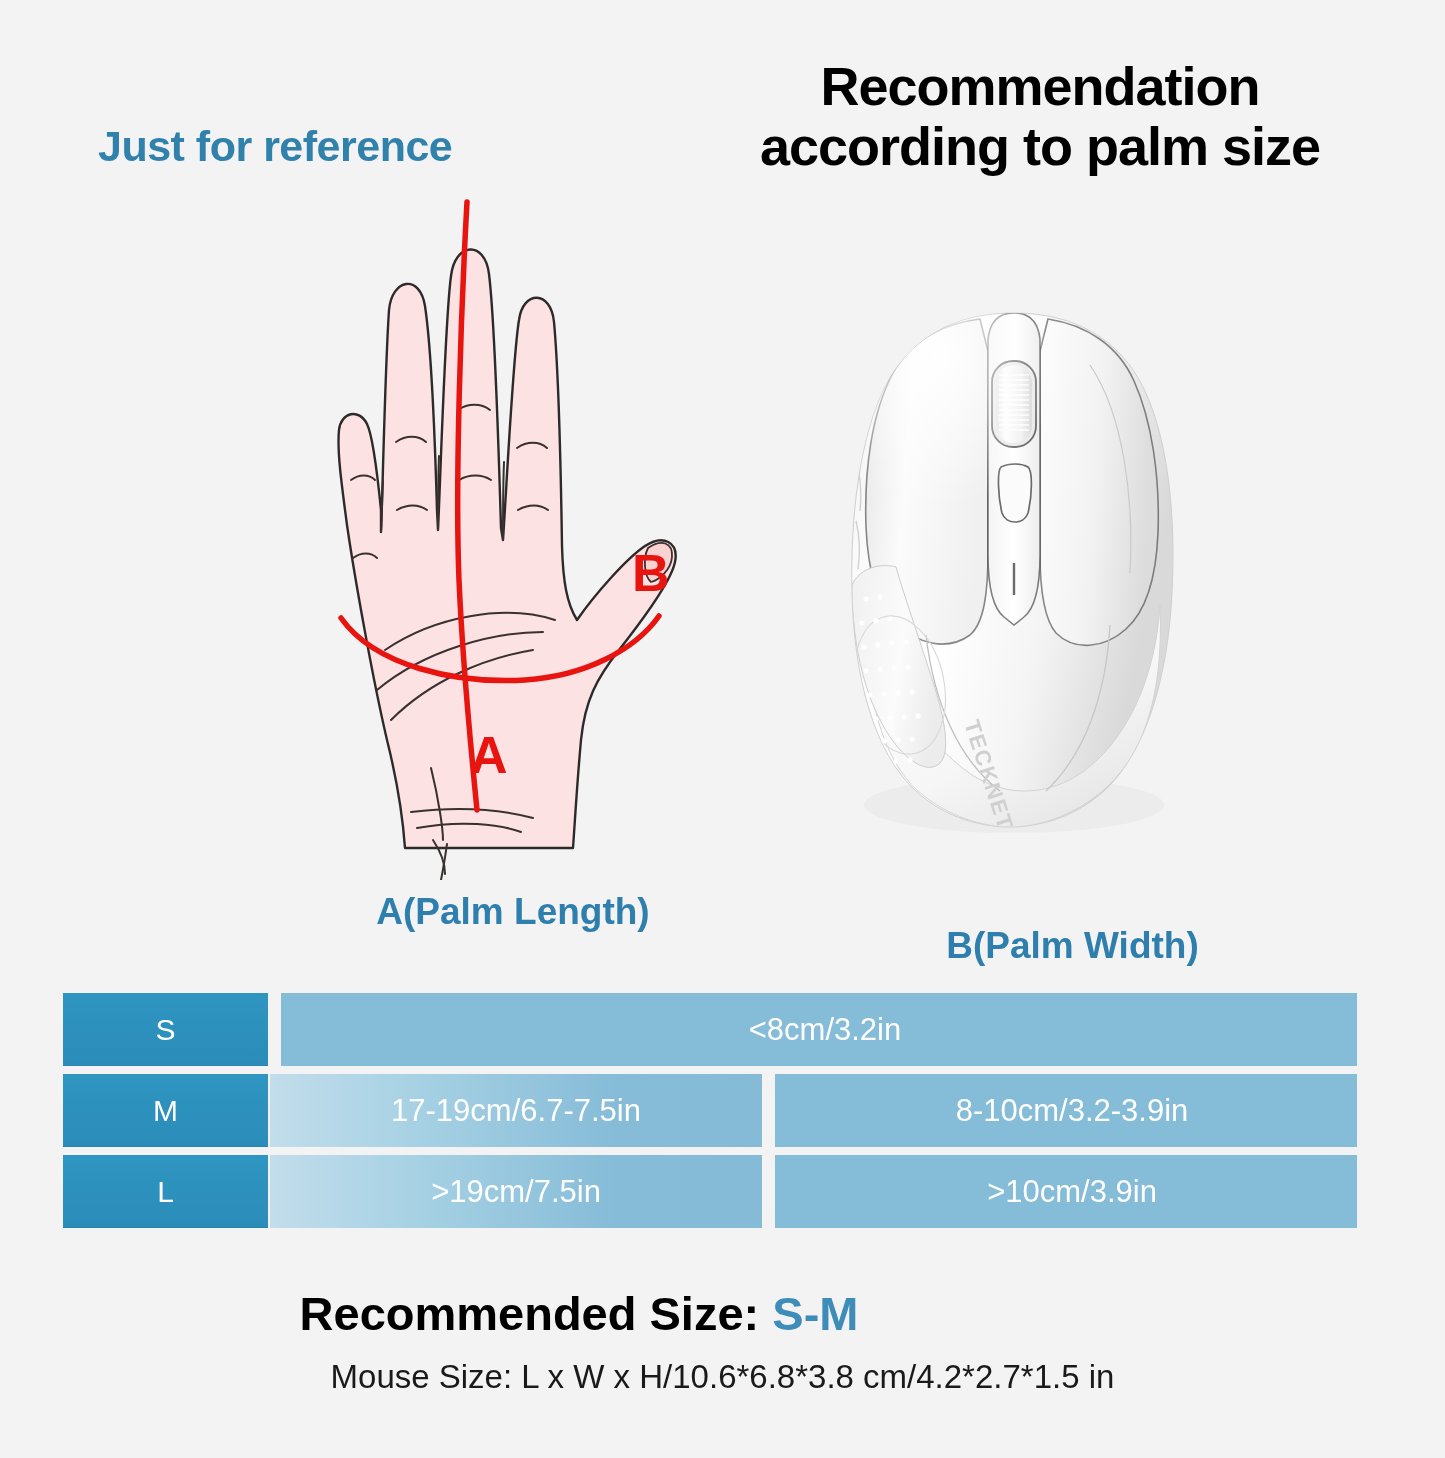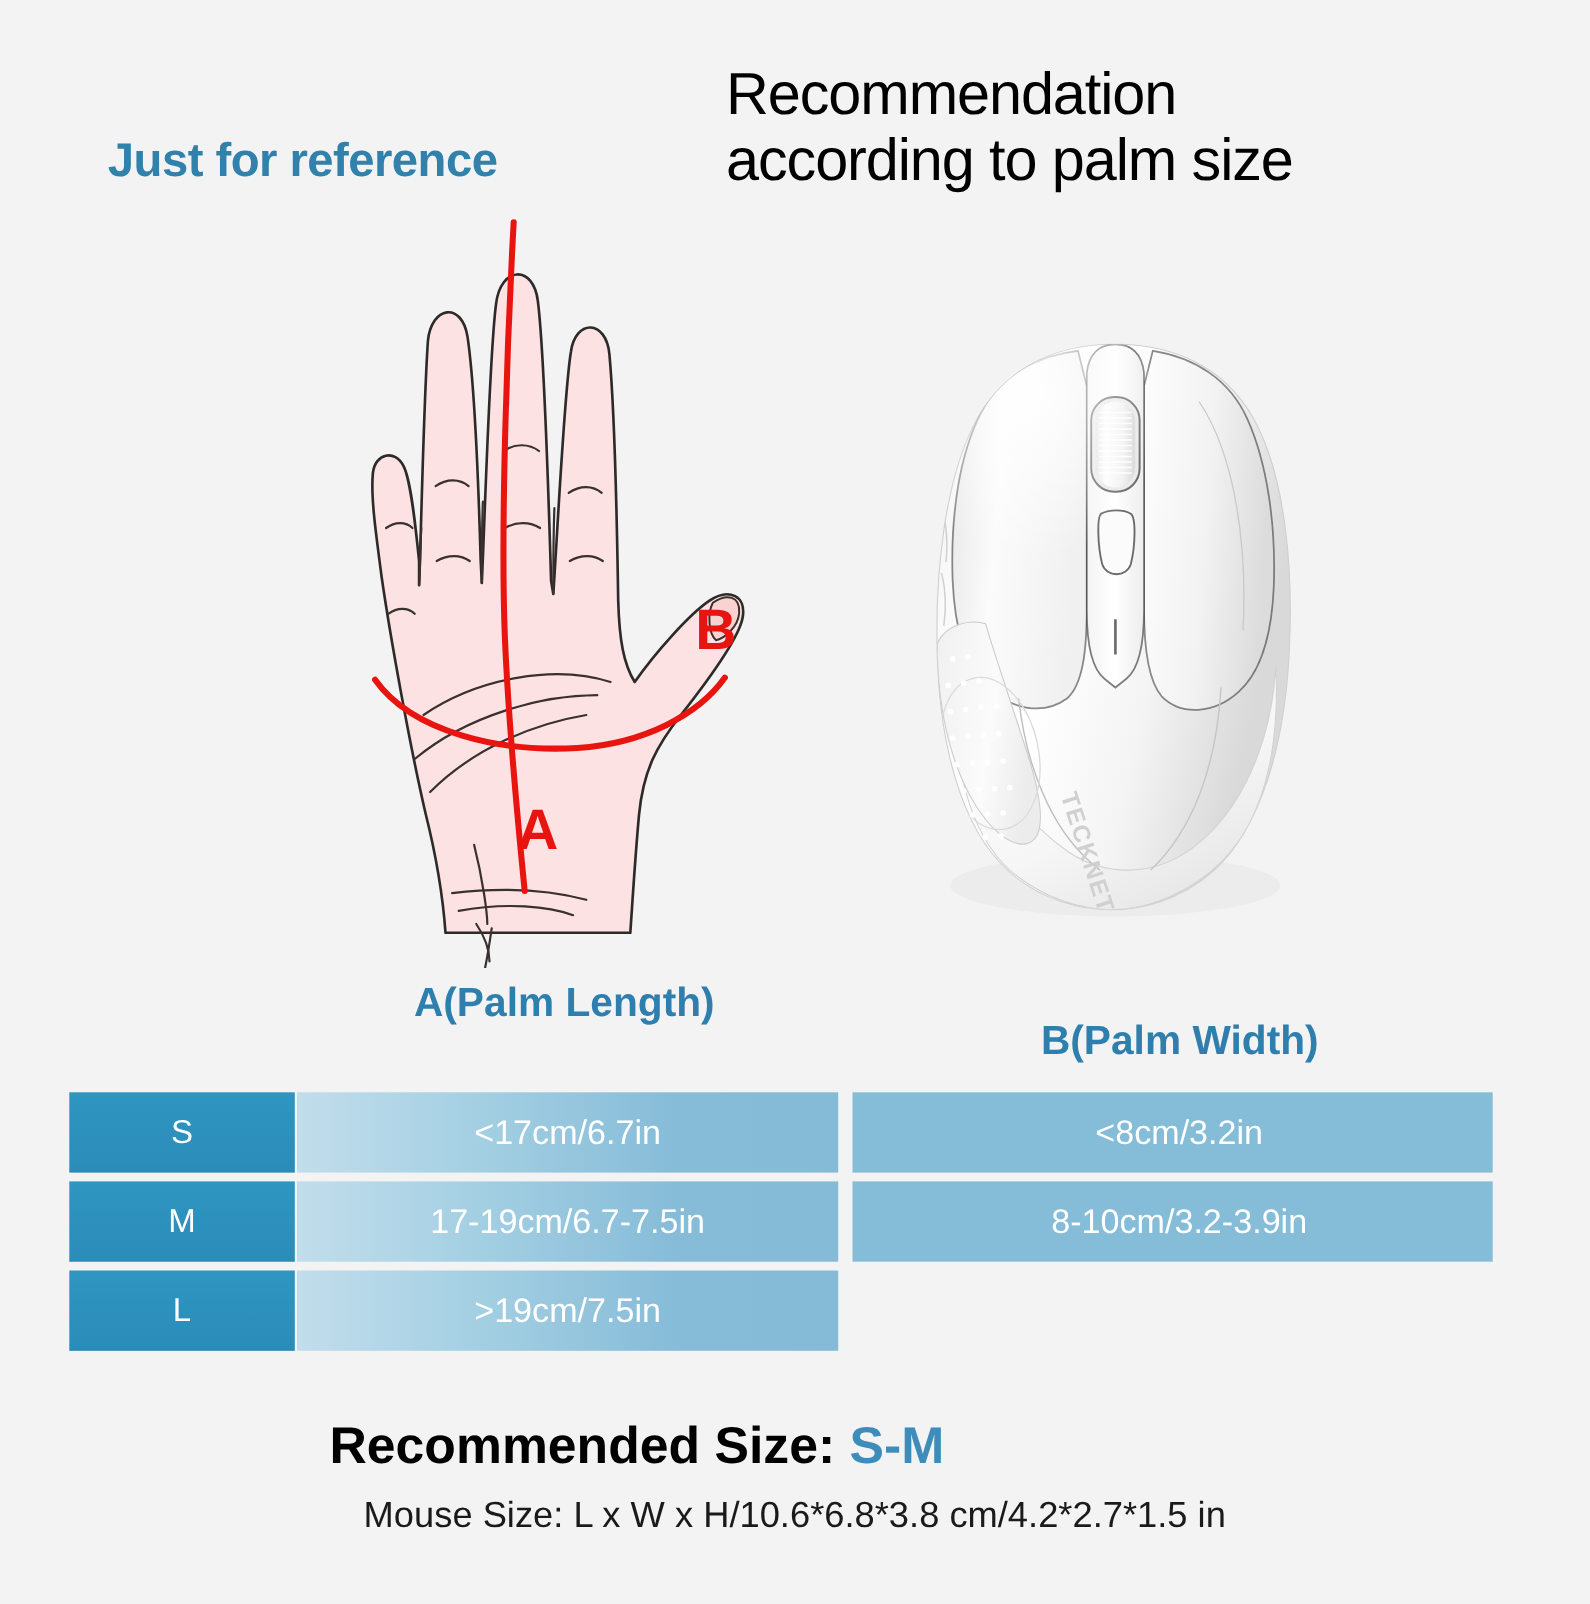--- a/index.html
+++ b/index.html
@@ -23,23 +23,23 @@
     color: #3181ad;
     letter-spacing: -0.5px;
     white-space: nowrap;
   }
 
   .hdr-right {
     position: absolute;
     left: 660px;
     top: 56px;
     width: 760px;
-    text-align: left;
+    text-align: center;
     font-size: 54px;
-    font-weight: normal;
+    font-weight: bold;
     color: #000000;
     line-height: 1.12;
     letter-spacing: -1px;
   }
   .hdr-right .l2 { display: block; }
 
   
   .hand-wrap {
     position: absolute;
     left: 255px;
@@ -397,33 +397,33 @@
   </svg>
 </div>
 
 <div class="col-hdr a">A(Palm Length)</div>
 <div class="col-hdr b">B(Palm Width)</div>
 
 <div class="size-table">
 
   <div class="trow">
     <div class="cell-size">S</div>
-    <div class="cell-a">&lt;17cm/6.7in</div>
     <div class="cell-b">&lt;8cm/3.2in</div>
   </div>
 
   <div class="trow">
     <div class="cell-size">M</div>
     <div class="cell-a">17-19cm/6.7-7.5in</div>
     <div class="cell-b">8-10cm/3.2-3.9in</div>
   </div>
 
   <div class="trow">
     <div class="cell-size">L</div>
     <div class="cell-a">&gt;19cm/7.5in</div>
+    <div class="cell-b">&gt;10cm/3.9in</div>
   </div>
 
 </div>
 
 <div class="rec-line">
   <span>Recommended Size: </span><span class="accent">S-M</span>
 </div>
 
 <div class="mouse-size-line">Mouse Size: L x W x H/10.6*6.8*3.8 cm/4.2*2.7*1.5 in</div>
 

